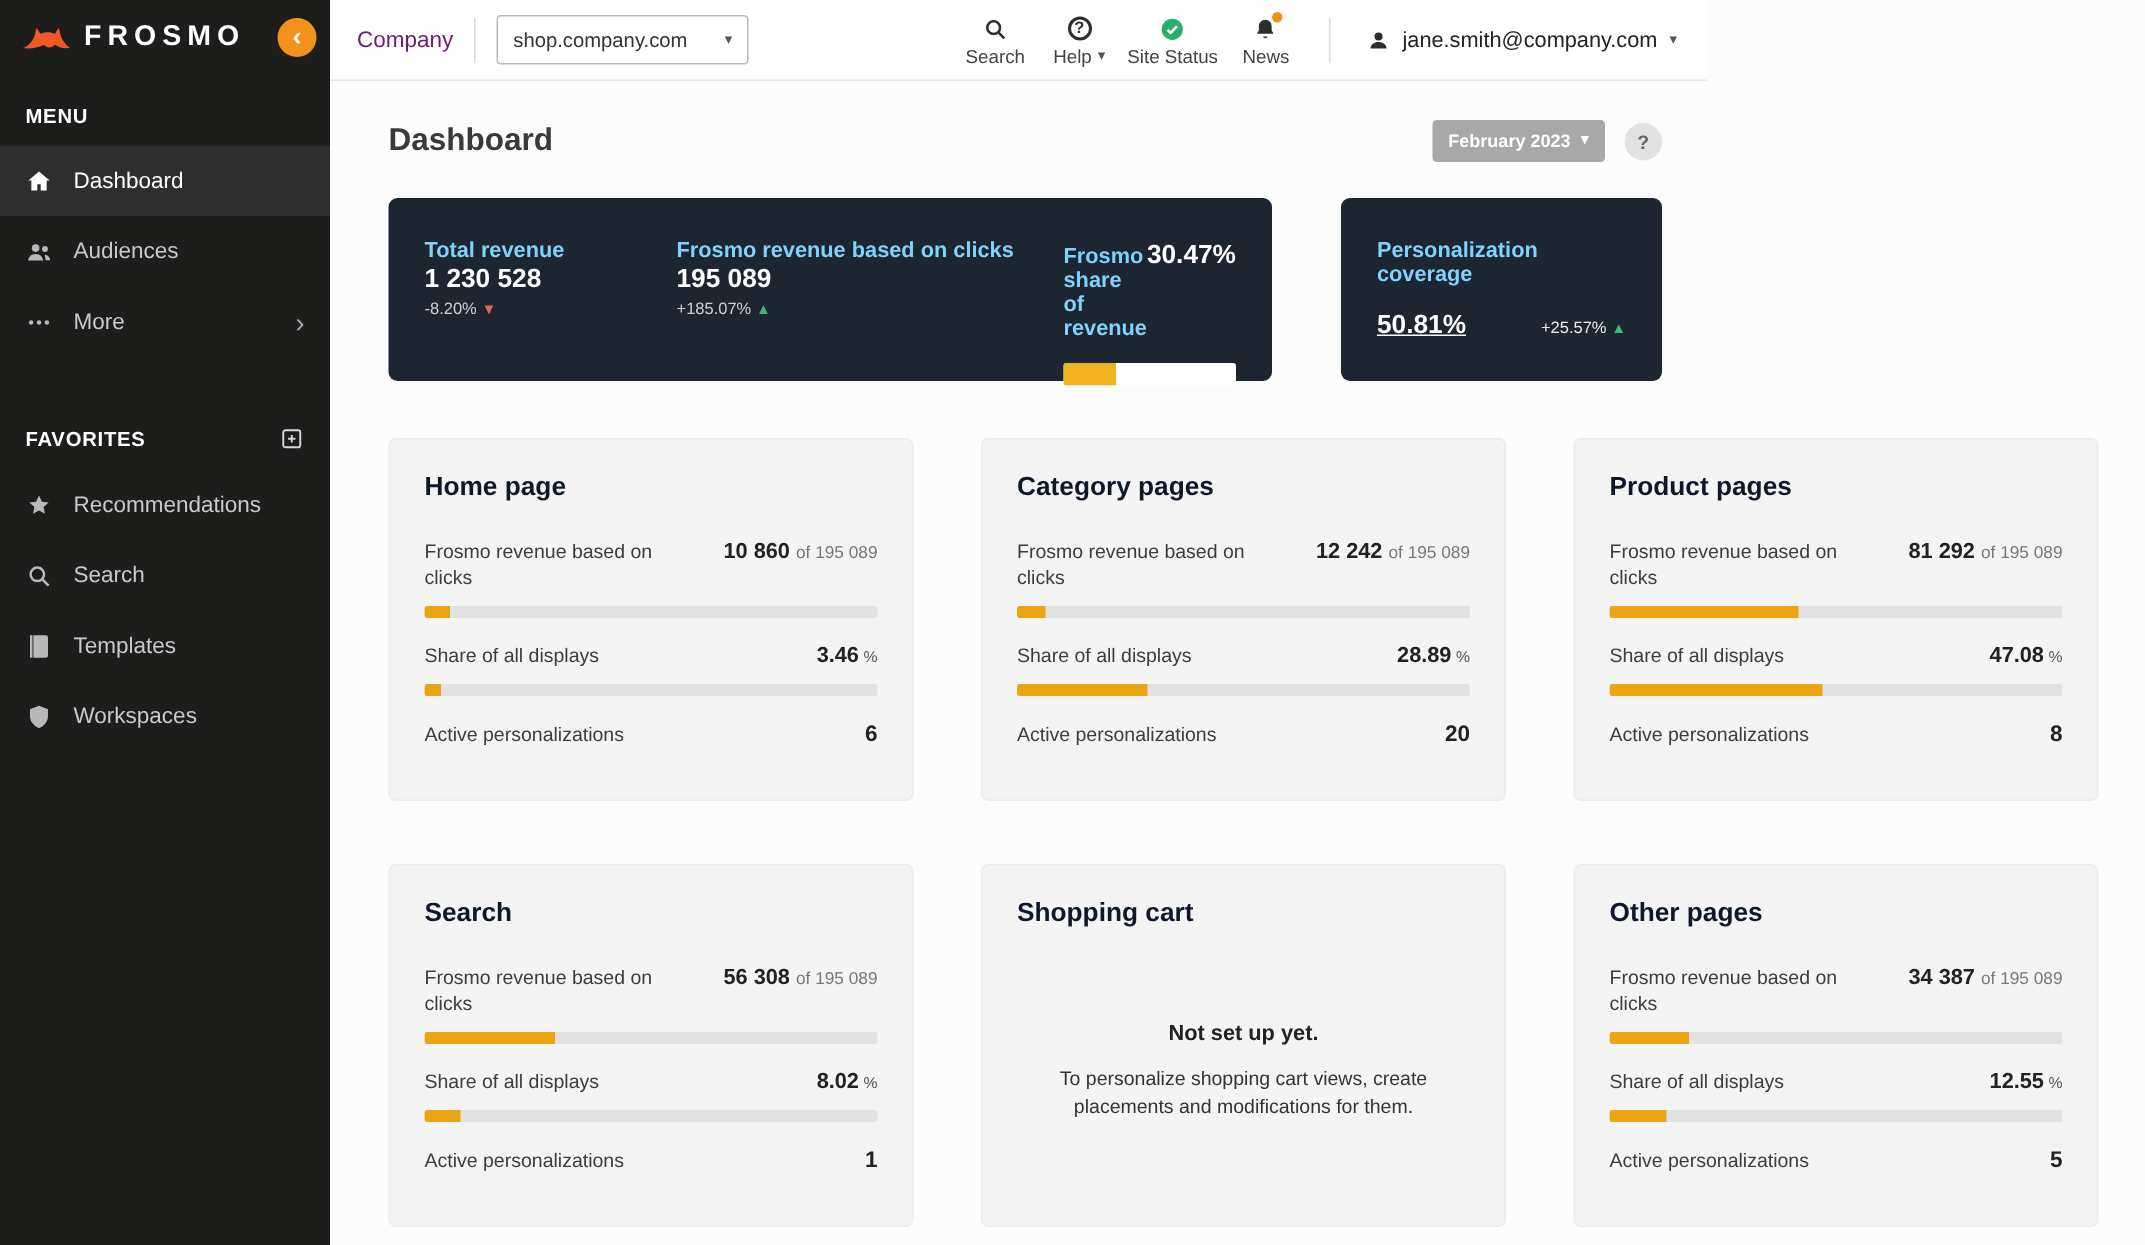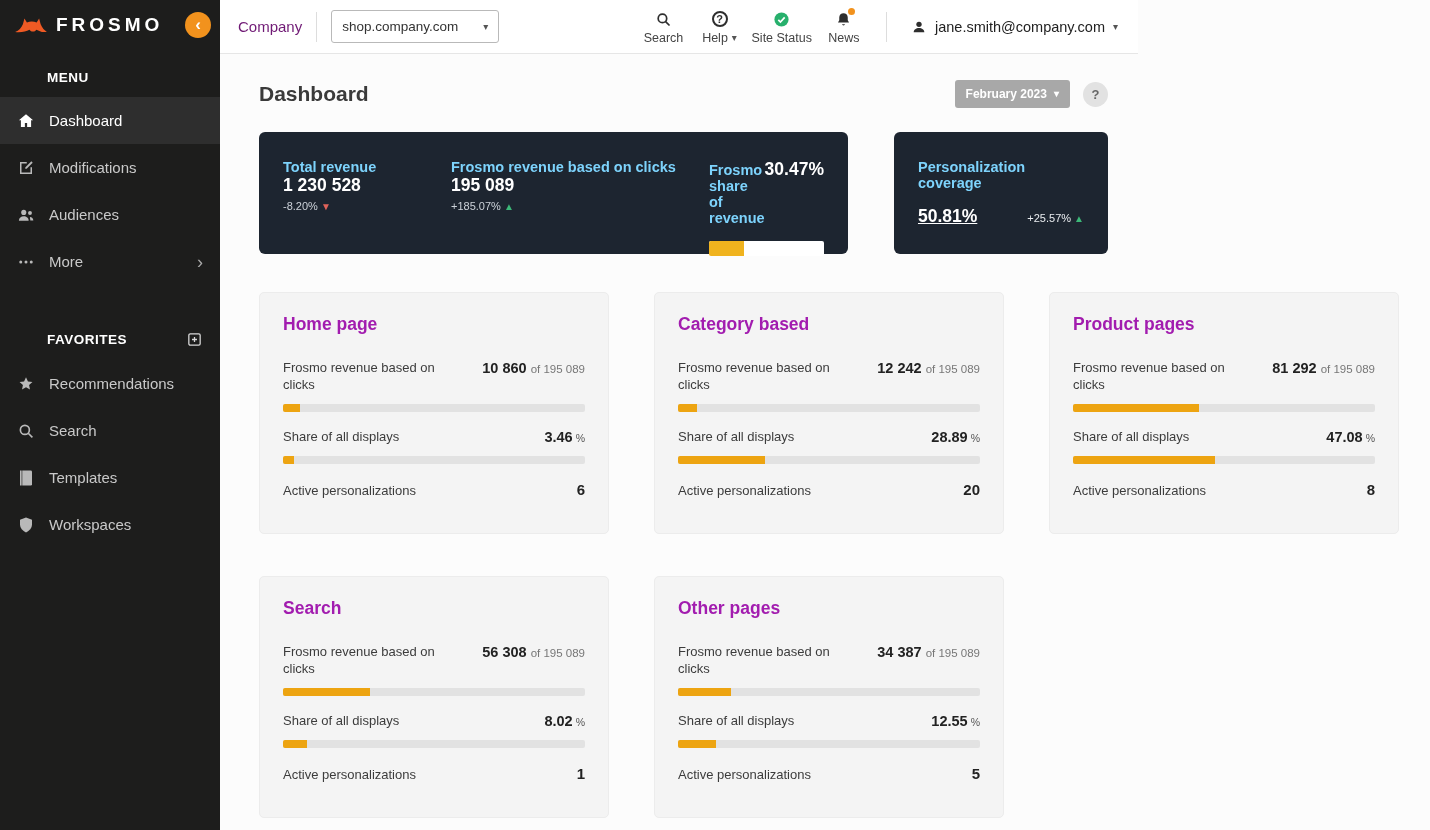--- a/index.html
+++ b/index.html
@@ -25,21 +25,21 @@
     position:absolute; right:9px; top:12px;
     width:26px; height:26px; border-radius:50%;
     background:#f2921d; color:#fff;
     display:flex; align-items:center; justify-content:center;
     font-size:17px; font-weight:bold; cursor:pointer; line-height:1;
     padding-bottom:2px;
   }
   .side-heading {
     padding:20px 17px 12px; font-weight:bold; color:#fff;
     font-size:13.5px; letter-spacing:.5px;
-    display:flex; align-items:center; justify-content:space-between;margin-left:30px;
+    display:flex; align-items:center; justify-content:space-between;
   }
   .side-item {
     height:47px; display:flex; align-items:center; gap:14px;
     padding:0 17px; font-size:15px; color:#c9c9c9; cursor:pointer;
   }
   .side-item.active { background:#2e2e2e; color:#fff; }
   .side-item .icon { width:18px; height:18px; display:flex; align-items:center; color:#b9b9b9; }
   .side-item.active .icon { color:#fff; }
   .side-item .icon svg { width:18px; height:18px; }
   .side-chevron { margin-left:auto; font-size:18px; color:#a9a9a9; line-height:1; }
@@ -120,21 +120,21 @@
   .cov-bottom { display:flex; justify-content:space-between; align-items:baseline; }
   .cov-value { font-size:17.5px; font-weight:bold;text-decoration:underline; }
   .cov-delta { font-size:11px; color:#e9ecef; }
 
   
   .grid { display:grid; grid-template-columns:repeat(3,350px); gap:42px 45px; }
   .card {
     width:350px; height:242px; background:#f4f4f4;
     border:1px solid #ececec; border-radius:5px; padding:21px 23px;
   }
-  .card-title { font-size:17.5px; font-weight:bold; color:#a21caf; margin-bottom:25px; }
+  .card-title { font-size:17.5px; font-weight:bold; color:#0f172a; margin-bottom:25px; }
   .metric-row { display:flex; justify-content:space-between; align-items:flex-start; }
   .metric-label { font-size:13px; color:#3c3c3c; width:152px; line-height:1.3; }
   .metric-value { font-size:14.5px; font-weight:bold; color:#222; white-space:nowrap; }
   .metric-of { font-size:11.5px; color:#777; font-weight:normal; margin-left:4px; }
   .pct-sign { font-size:10.5px; color:#555; font-weight:normal; margin-left:3px; }
   .bar { height:8px; background:#e2e2e2; border-radius:2px; margin:10px 0 17px; overflow:hidden; }
   .bar .fill { height:100%; background:#eda411; }
   .active-row { margin-top:3px; align-items:baseline; }
   .active-row .metric-value { font-size:15px; }
 
@@ -169,29 +169,20 @@
         <span class="icon">
           <svg viewBox="0 0 24 24" fill="currentColor">
               <path d="M12 3 2.5 11h2.7v9h5.3v-5.5h3V20h5.3v-9h2.7z"></path>
             </svg>
         </span>
         <span>Dashboard</span>
       </div>
       <div class="side-item">
         <span class="icon">
           <svg viewBox="0 0 24 24" fill="currentColor">
-              <path d="M4 4h9v2H6v12h12v-7h2v9H4z"></path>
-              <path d="M20.9 4.9 19.1 3.1 11 11.2V13h1.8z"></path>
-            </svg>
-        </span>
-        <span>Modifications</span>
-      </div>
-      <div class="side-item">
-        <span class="icon">
-          <svg viewBox="0 0 24 24" fill="currentColor">
               <circle cx="9" cy="8.5" r="3.4"></circle>
               <path d="M2.5 19.5c0-3.4 2.9-5.7 6.5-5.7s6.5 2.3 6.5 5.7z"></path>
               <circle cx="17.3" cy="9.3" r="2.6"></circle>
               <path d="M17.2 14.5c2.6.2 4.6 2.1 4.6 4.9h-4z"></path>
             </svg>
         </span>
         <span>Audiences</span>
       </div>
       <div class="side-item">
         <span class="icon">
@@ -396,21 +387,21 @@
           <div class="bar">
               <div class="fill" style="width: 3.5%;"></div>
             </div>
           <div class="metric-row active-row">
             <span class="metric-label">Active personalizations</span>
             <span class="metric-value">6</span>
           </div>
         </div>
 
         <div class="card">
-          <div class="card-title">Category based</div>
+          <div class="card-title">Category pages</div>
           <div class="metric-row">
             <span class="metric-label">Frosmo revenue based on clicks</span>
             <span class="metric-value"><span>12 242</span><span class="metric-of">of  195 089</span></span>
           </div>
           <div class="bar">
               <div class="fill" style="width: 6.3%;"></div>
             </div>
           <div class="metric-row">
             <span class="metric-label">Share of all displays</span>
             <span class="metric-value"><span>28.89</span><span class="pct-sign">%</span></span>
@@ -461,20 +452,27 @@
           </div>
           <div class="bar">
               <div class="fill" style="width: 8%;"></div>
             </div>
           <div class="metric-row active-row">
             <span class="metric-label">Active personalizations</span>
             <span class="metric-value">1</span>
           </div>
         </div>
 
+        <div class="card">
+          <div class="card-title">Shopping cart</div>
+          <div class="empty-wrap">
+            <div class="empty-title">Not set up yet.</div>
+            <div class="empty-text">To personalize shopping cart views, create placements and modifications for them.</div>
+          </div>
+        </div>
 
         <div class="card">
           <div class="card-title">Other pages</div>
           <div class="metric-row">
             <span class="metric-label">Frosmo revenue based on clicks</span>
             <span class="metric-value"><span>34 387</span><span class="metric-of">of  195 089</span></span>
           </div>
           <div class="bar">
               <div class="fill" style="width: 17.6%;"></div>
             </div>

